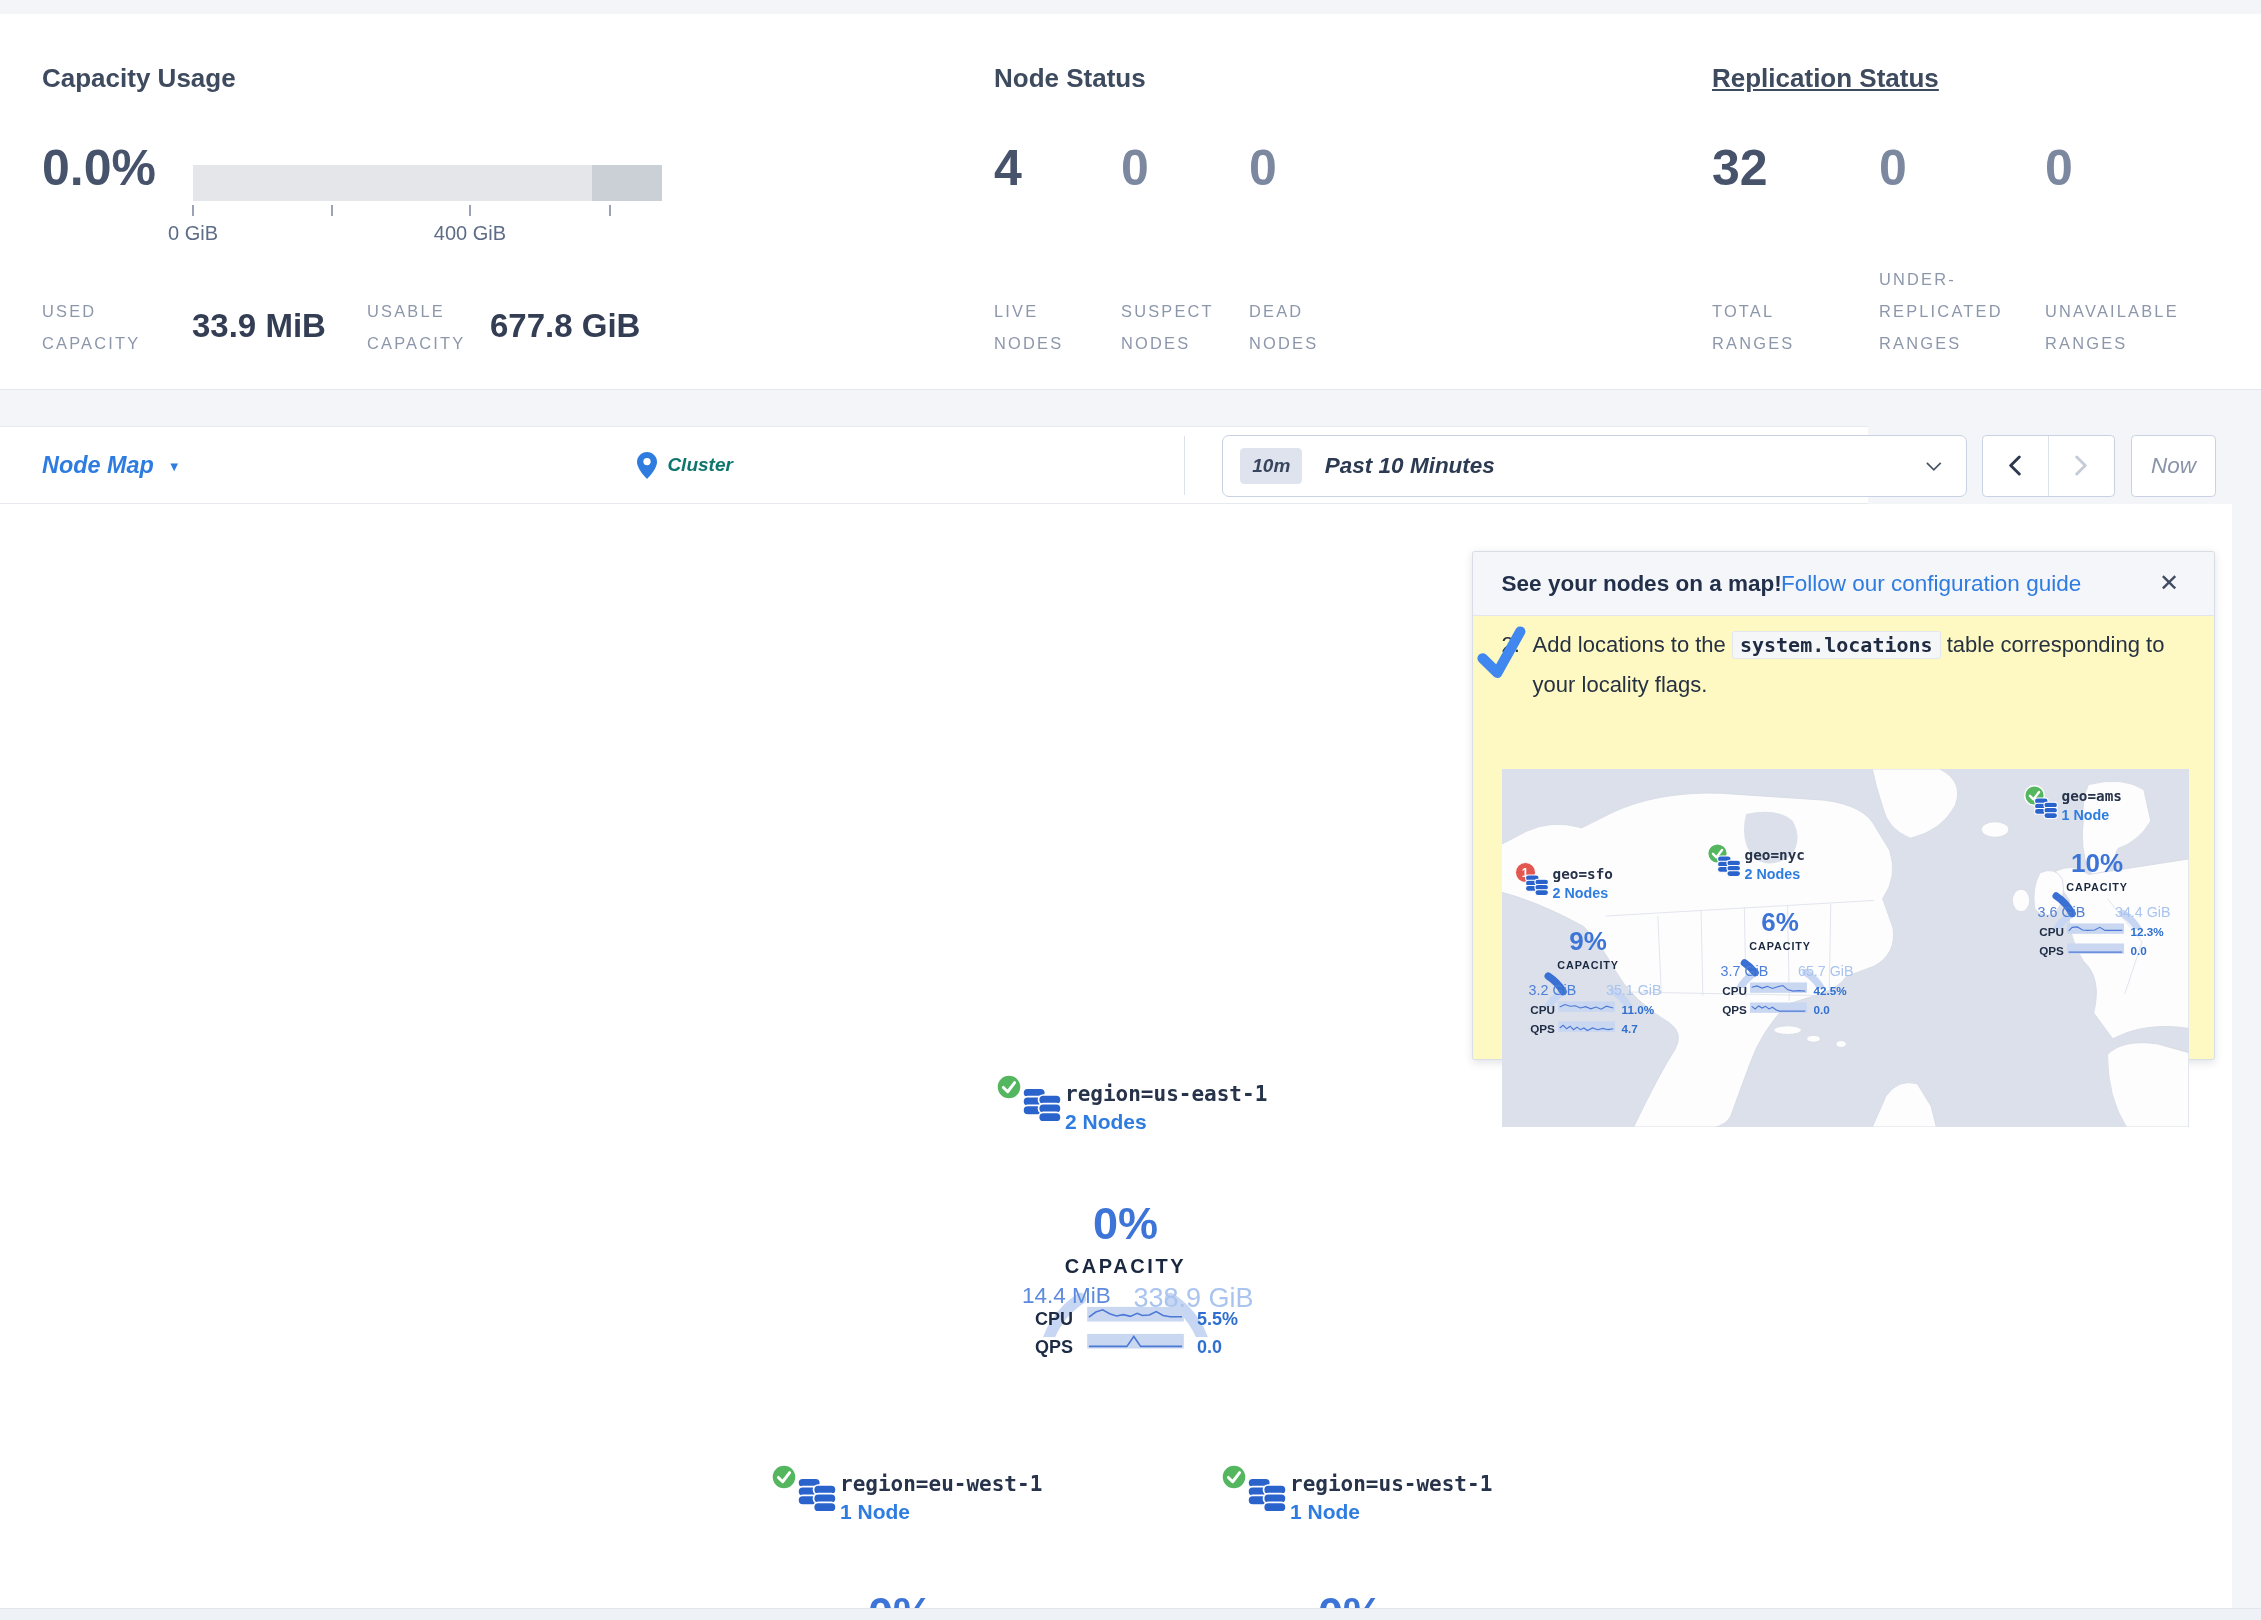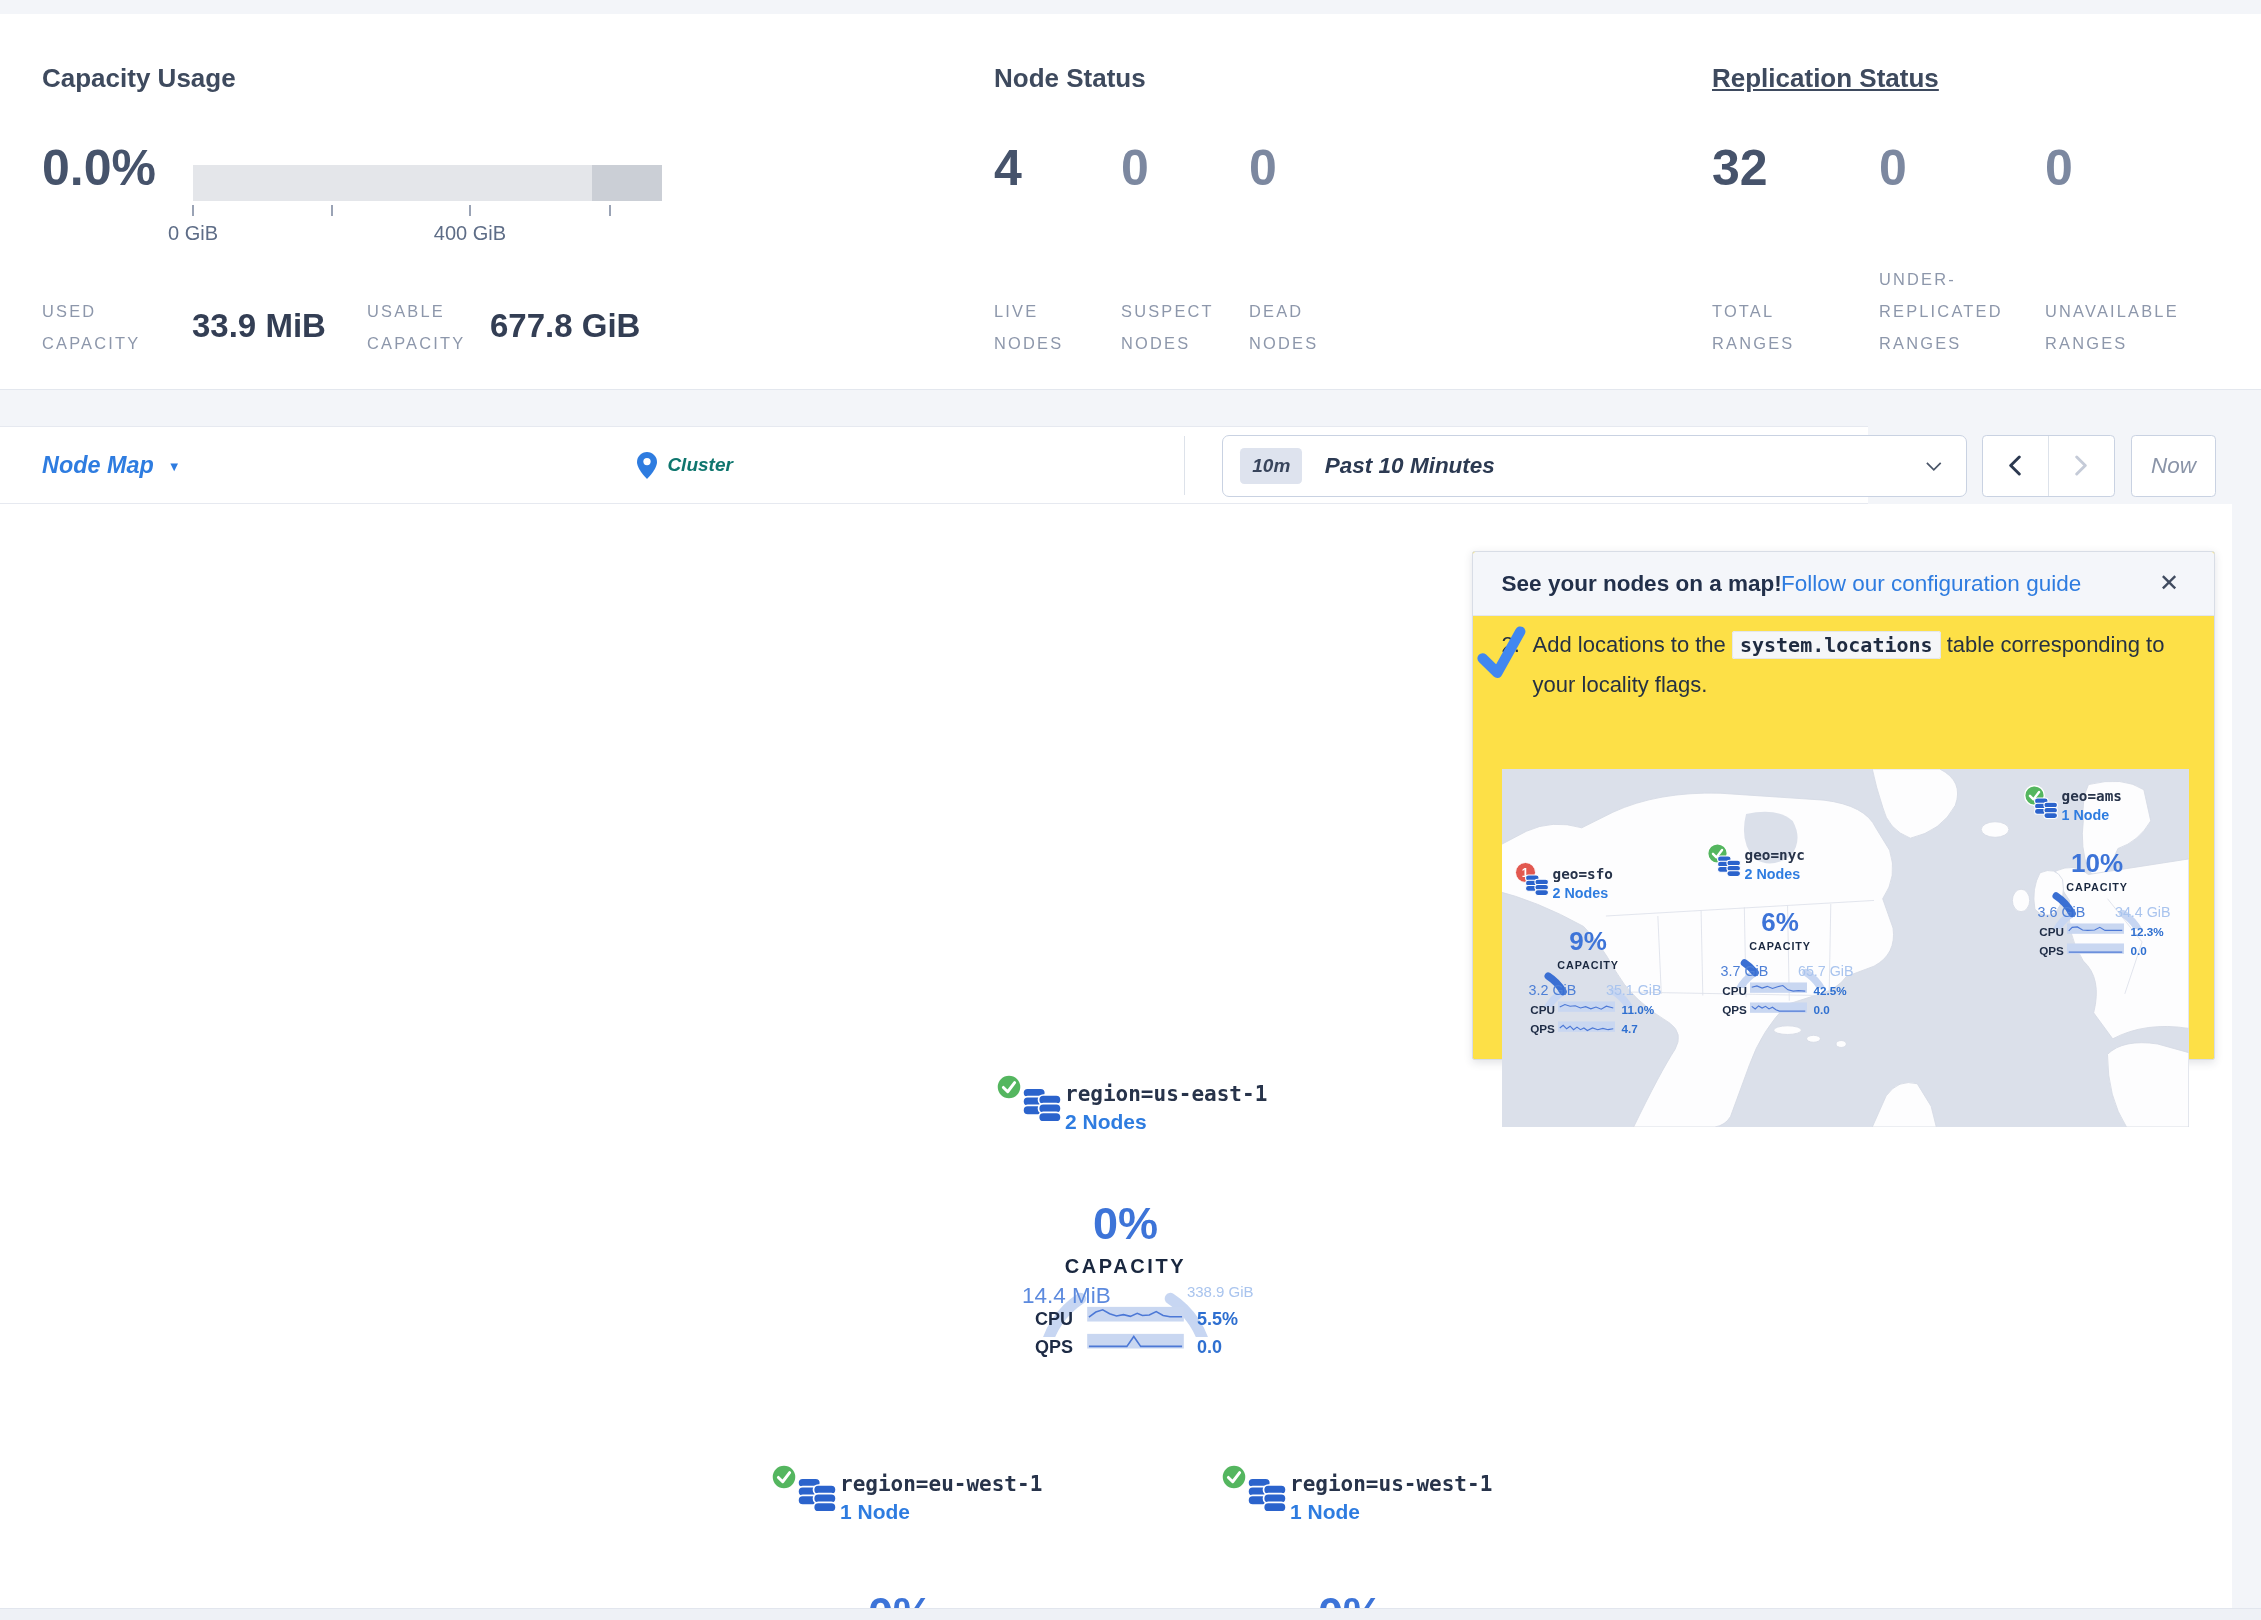--- a/index.html
+++ b/index.html
@@ -41,27 +41,27 @@
   
   .region-node { position:absolute; width:277px; height:290px; }
   .rn-badge { position:absolute; left:8.7px; top:-3.5px; }
   .rn-dbicon { position:absolute; left:35px; top:10.4px; }
   .rn-name { position:absolute; left:78px; top:5.2px; font-family:"DejaVu Sans Mono", monospace; font-size:21px; font-weight:700; color:#27334a; white-space:nowrap; }
   .rn-nodes { position:absolute; left:78px; top:33px; font-size:21px; font-weight:700; color:#2e7ce0; cursor:pointer; }
   .rn-gauge { position:absolute; left:0; top:0; }
   .rn-pct { position:absolute; left:0; top:121px; width:277px; text-align:center; font-size:45px; font-weight:700; color:#3d74d8; }
   .rn-cap { position:absolute; left:0; top:178px; width:277px; text-align:center; font-size:20px; font-weight:700; letter-spacing:2.6px; color:#19273f; }
   .rn-used { position:absolute; left:35px; top:206px; font-size:22.5px; color:#5c8ade; }
-  .rn-total { position:absolute; right:10.4px; top:206px; font-size:15px; color:#a9c4ee; text-align:right; }
+  .rn-total { position:absolute; right:10.4px; top:206px; font-size:27px; color:#a9c4ee; text-align:right; }
   .rn-row-label { position:absolute; left:48px; font-size:18px; font-weight:700; color:#1d2b45; }
   .rn-spark { position:absolute; left:100px; }
   .rn-row-val { position:absolute; left:210px; font-size:18px; font-weight:700; color:#2e6fd0; }
 
   
-  .popup { position:absolute; left:1472px; top:551px; width:743px; height:509px; background:#fde047; border:0.9px solid #d8dde6; border-radius:2.6px; box-shadow:0 2.6px 8.7px rgba(40,50,70,0.13);padding-left:28px; }
+  .popup { position:absolute; left:1472px; top:551px; width:743px; height:509px; background:#fef9c3; border:0.9px solid #d8dde6; border-radius:2.6px; box-shadow:0 2.6px 8.7px rgba(40,50,70,0.13);padding-left:28px; }
   .popup-header { position:absolute; left:0; top:0; width:100%; height:64px; background:#f4f6fa; border-bottom:0.9px solid #e2e6ee; border-radius:2.6px 2.6px 0 0; }
   .popup-title { position:absolute; left:28.6px; top:19px; font-size:22.5px; font-weight:700; color:#22304a; }
   .popup-link { position:absolute; left:308px; top:19px; font-size:22.5px; color:#2e7ce0; cursor:pointer; }
   .popup-close { position:absolute; right:35px; top:17.3px; font-size:24px; color:#414c60; cursor:pointer; font-weight:400; }
   .popup-steps { position:absolute; left:28.6px; top:73px; width:691px; font-size:22px; color:#263142; line-height:39px; }
   .step { position:relative; padding-left:31px; }
   .step-num { position:absolute; left:0; top:0; }
   .code-chip { font-family:"DejaVu Sans Mono", monospace; font-size:20px; font-weight:700; background:#f5f6f8; border:0.9px solid #e3e6ec; border-radius:2.6px; padding:0.9px 7px; color:#1f2b40; }
   .step-link { color:#2e7ce0; cursor:pointer; }
   .big-check { position:absolute; left:1.7px; top:74px; z-index:5; }

